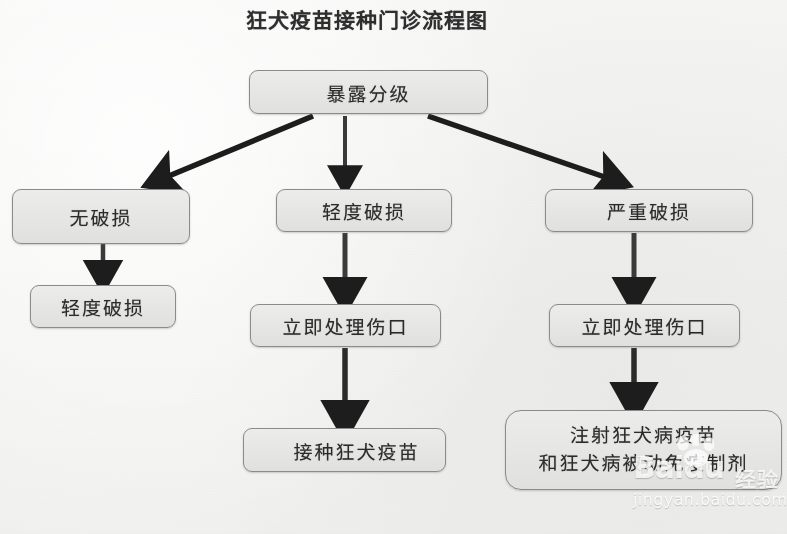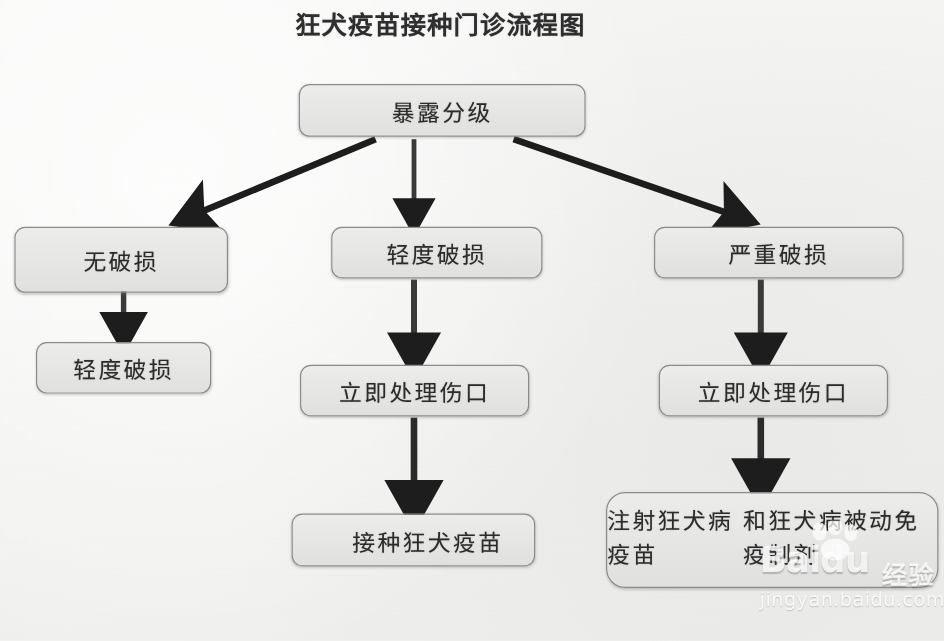--- a/index.html
+++ b/index.html
@@ -61,20 +61,21 @@
     border: 1px solid #8b8b8b;
     border-radius: 9px;
     color: #2b2b2b;
     font-family: "DejaVu Serif", "Liberation Serif", serif;
     font-size: 19px;
     letter-spacing: 2px;
     box-shadow: 0 1px 2px rgba(120,120,120,0.35);
     text-shadow: 0 0 1px rgba(110,110,110,0.5);
   }
   .node.two-line {
+    flex-direction: column;
     line-height: 1.45;
     border-radius: 16px;
   }
   .node .line { display: block; }
 
   
   .conn {
     position: absolute;
     pointer-events: none;
   }

